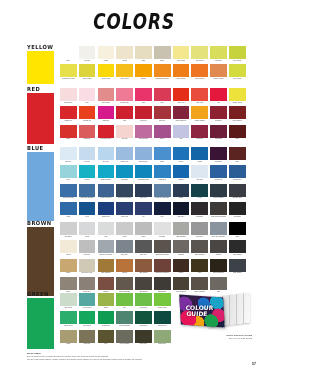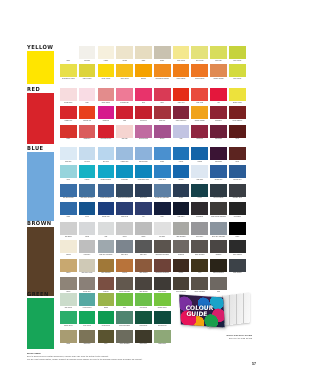--- a/index.html
+++ b/index.html
@@ -92,20 +92,23 @@
   .pageno{
     position:absolute;right:12px;top:362px;
     font-size:3.6px;font-weight:bold;color:#333;
   }
 </style>
 </head>
 <body>
 
 <div id="page">
 
+  <div class="title-wrap">
+    <div class="title">COLORS</div>
+  </div>
 
   <div id="families-root">
       <div class="family" style="top: 44px;">
         <div class="fam-label">YELLOW</div>
         <div class="big-swatch" style="background: rgb(255, 229, 0); top: 7px; height: 33px;"></div>
         <div class="grid" style="top: 2px;">
           <div class="row">
             <div class="cell">
               <span class="sw" title="white" style="background: rgb(255, 255, 255);"></span>
               <div class="cap">white</div>

